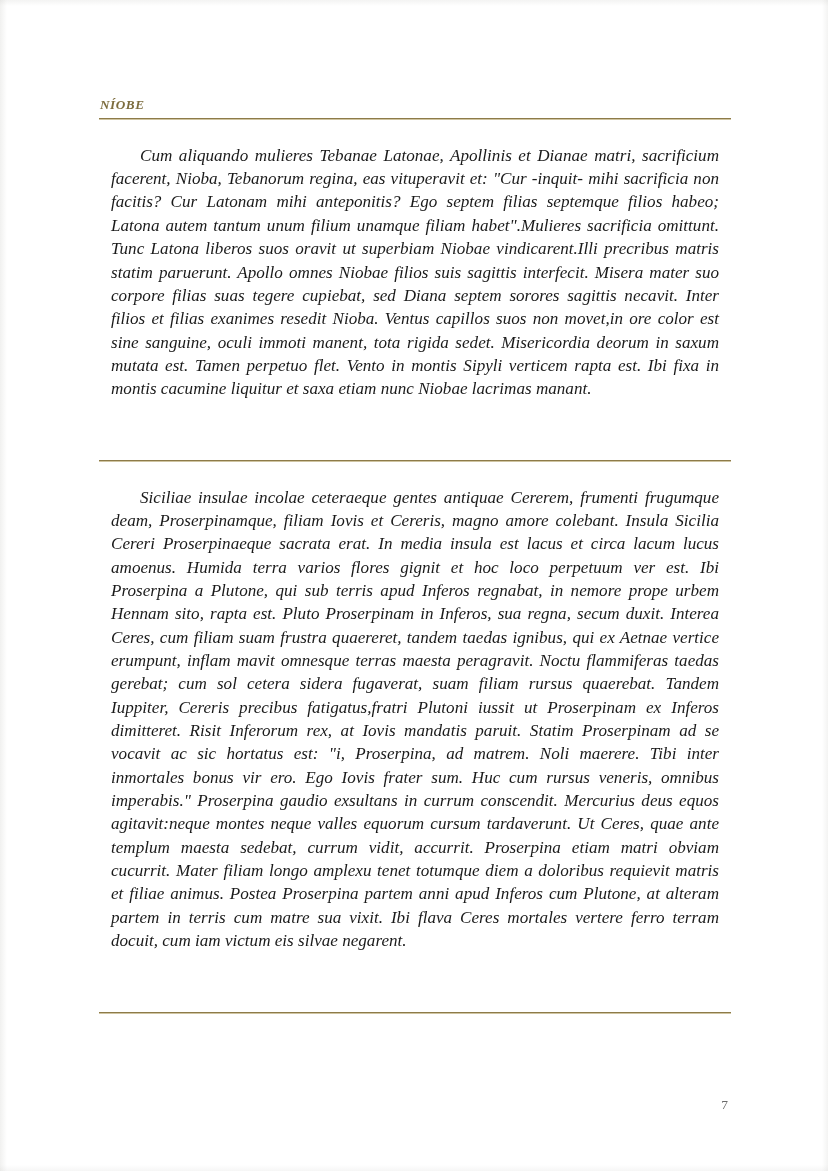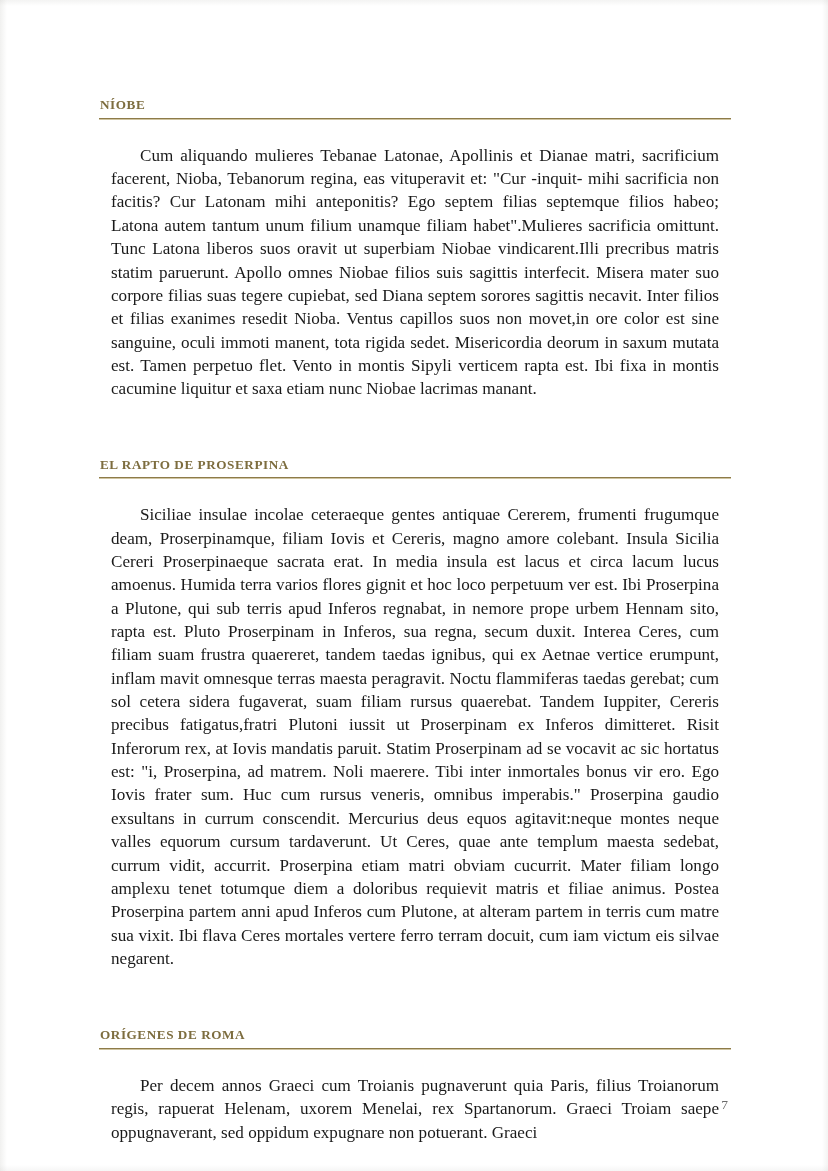--- a/index.html
+++ b/index.html
@@ -40,21 +40,21 @@
       linear-gradient(to top, rgba(190,190,185,0.14) 0px, rgba(255,255,255,0) 6px);
   }
 
   #content {
     position: absolute;
     left: 99px;
     top: 98px;
     width: 632px;
   }
 
-  .section { margin: 0 0 0 0; }
+  .section { margin: 0 0 0 0; font-style: italic; }
 
   .section-heading {
     font-family: "Liberation Serif", "DejaVu Serif", serif;
     font-weight: bold;
     font-size: 13.2px;
     letter-spacing: 0.55px;
     color: #7d6d3f;
     line-height: 1.12;
     margin: 0;
     padding: 0 0 3px 1px;
@@ -109,32 +109,29 @@
     <div class="section">
       <div class="section-heading">NÍOBE</div>
       <div class="heading-rule"></div>
       <div class="heading-to-body"></div>
       <p class="body-para">Cum aliquando mulieres Tebanae Latonae, Apollinis et Dianae matri, sacrificium facerent, Nioba, Tebanorum regina, eas vituperavit et: "Cur -inquit- mihi sacrificia non facitis? Cur Latonam mihi anteponitis? Ego septem filias septemque filios habeo; Latona autem tantum unum filium unamque filiam habet".Mulieres sacrificia omittunt. Tunc Latona liberos suos oravit ut superbiam Niobae vindicarent.Illi precribus matris statim paruerunt. Apollo omnes Niobae filios suis sagittis interfecit. Misera mater suo corpore filias suas tegere cupiebat, sed Diana septem sorores sagittis necavit. Inter filios et filias exanimes resedit Nioba. Ventus capillos suos non movet,in ore color est sine sanguine, oculi immoti manent, tota rigida sedet. Misericordia deorum in saxum mutata est. Tamen perpetuo flet. Vento in montis Sipyli verticem rapta est. Ibi fixa in montis cacumine liquitur et saxa etiam nunc Niobae lacrimas manant.</p>
     </div>
 
     <div class="gap-after-p1"></div>
 
     <div class="section">
-      <div class="section-heading">EL RAPTO DE PROSERPINA</div>
       <div class="heading-rule"></div>
       <div class="heading-to-body"></div>
       <p class="body-para">Siciliae insulae incolae ceteraeque gentes antiquae Cererem, frumenti frugumque deam, Proserpinamque, filiam Iovis et Cereris, magno amore colebant. Insula Sicilia Cereri Proserpinaeque sacrata erat. In media insula est lacus et circa lacum lucus amoenus. Humida terra varios flores gignit et hoc loco perpetuum ver est. Ibi Proserpina a Plutone, qui sub terris apud Inferos regnabat, in nemore prope urbem Hennam sito, rapta est. Pluto Proserpinam in Inferos, sua regna, secum duxit. Interea Ceres, cum filiam suam frustra quaereret, tandem taedas ignibus, qui ex Aetnae vertice erumpunt, inflam mavit omnesque terras maesta peragravit. Noctu flammiferas taedas gerebat; cum sol cetera sidera fugaverat, suam filiam rursus quaerebat. Tandem Iuppiter, Cereris precibus fatigatus,fratri Plutoni iussit ut Proserpinam ex Inferos dimitteret. Risit Inferorum rex, at Iovis mandatis paruit. Statim Proserpinam ad se vocavit ac sic hortatus est: "i, Proserpina, ad matrem. Noli maerere. Tibi inter inmortales bonus vir ero. Ego Iovis frater sum. Huc cum rursus veneris, omnibus imperabis." Proserpina gaudio exsultans in currum conscendit. Mercurius deus equos agitavit:neque montes neque valles equorum cursum tardaverunt. Ut Ceres, quae ante templum maesta sedebat, currum vidit, accurrit. Proserpina etiam matri obviam cucurrit. Mater filiam longo amplexu tenet totumque diem a doloribus requievit matris et filiae animus. Postea Proserpina partem anni apud Inferos cum Plutone, at alteram partem in terris cum matre sua vixit. Ibi flava Ceres mortales vertere ferro terram docuit, cum iam victum eis silvae negarent.</p>
     </div>
 
     <div class="gap-after-p2"></div>
 
     <div class="section">
-      <div class="section-heading">ORÍGENES DE ROMA</div>
       <div class="heading-rule"></div>
       <div class="heading-to-body"></div>
-      <p class="body-para">Per decem annos Graeci cum Troianis pugnaverunt quia Paris, filius Troianorum regis, rapuerat Helenam, uxorem Menelai, rex Spartanorum. Graeci Troiam saepe oppugnaverant, sed oppidum expugnare non potuerant. Graeci</p>
     </div>
 
   </div>
 
   <div class="page-number">7</div>
 
 </div>
 
 </body></html>

